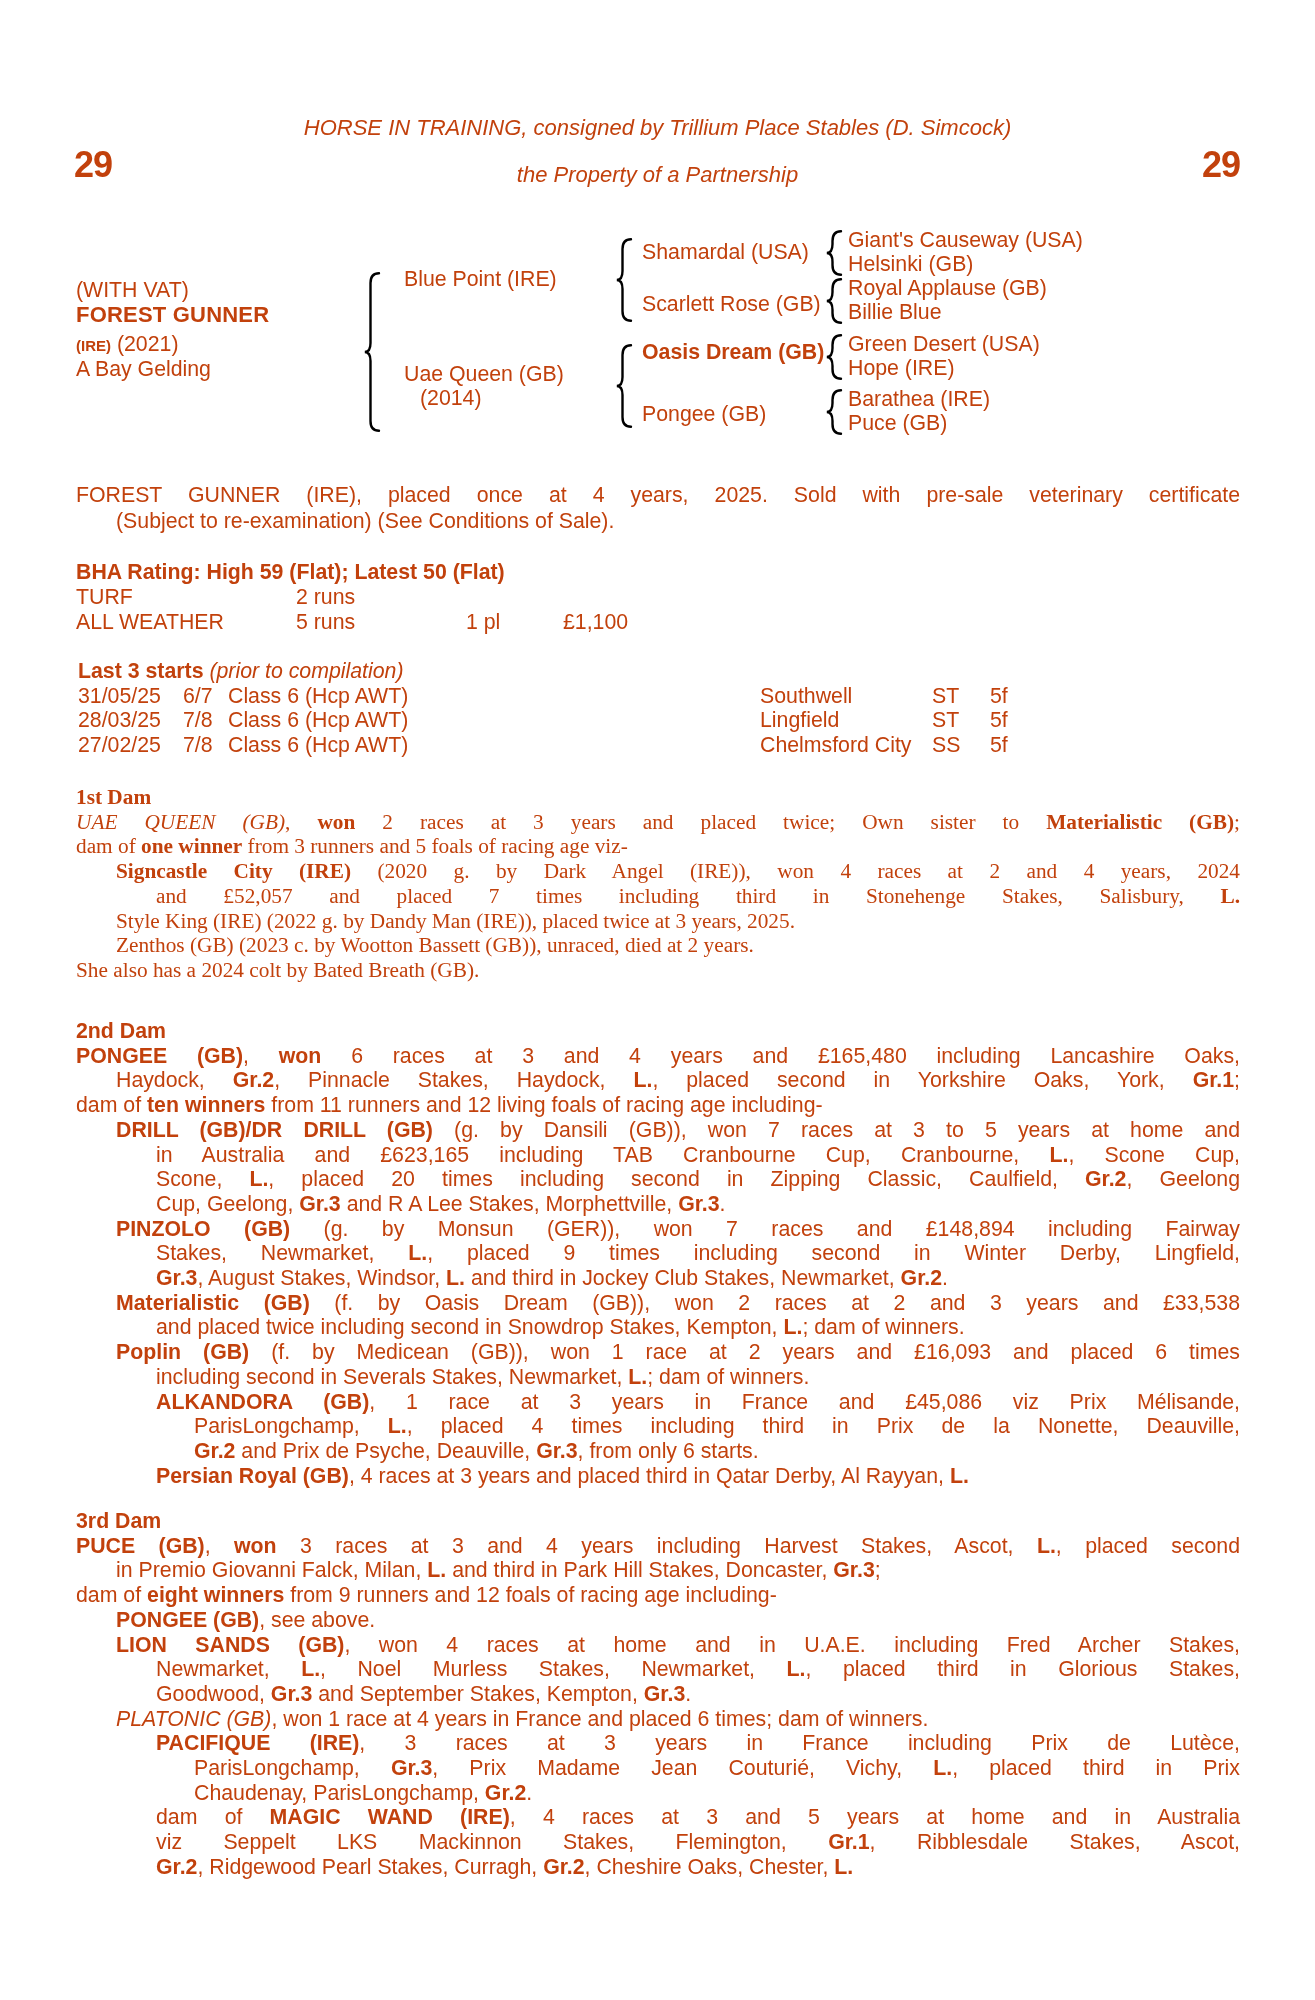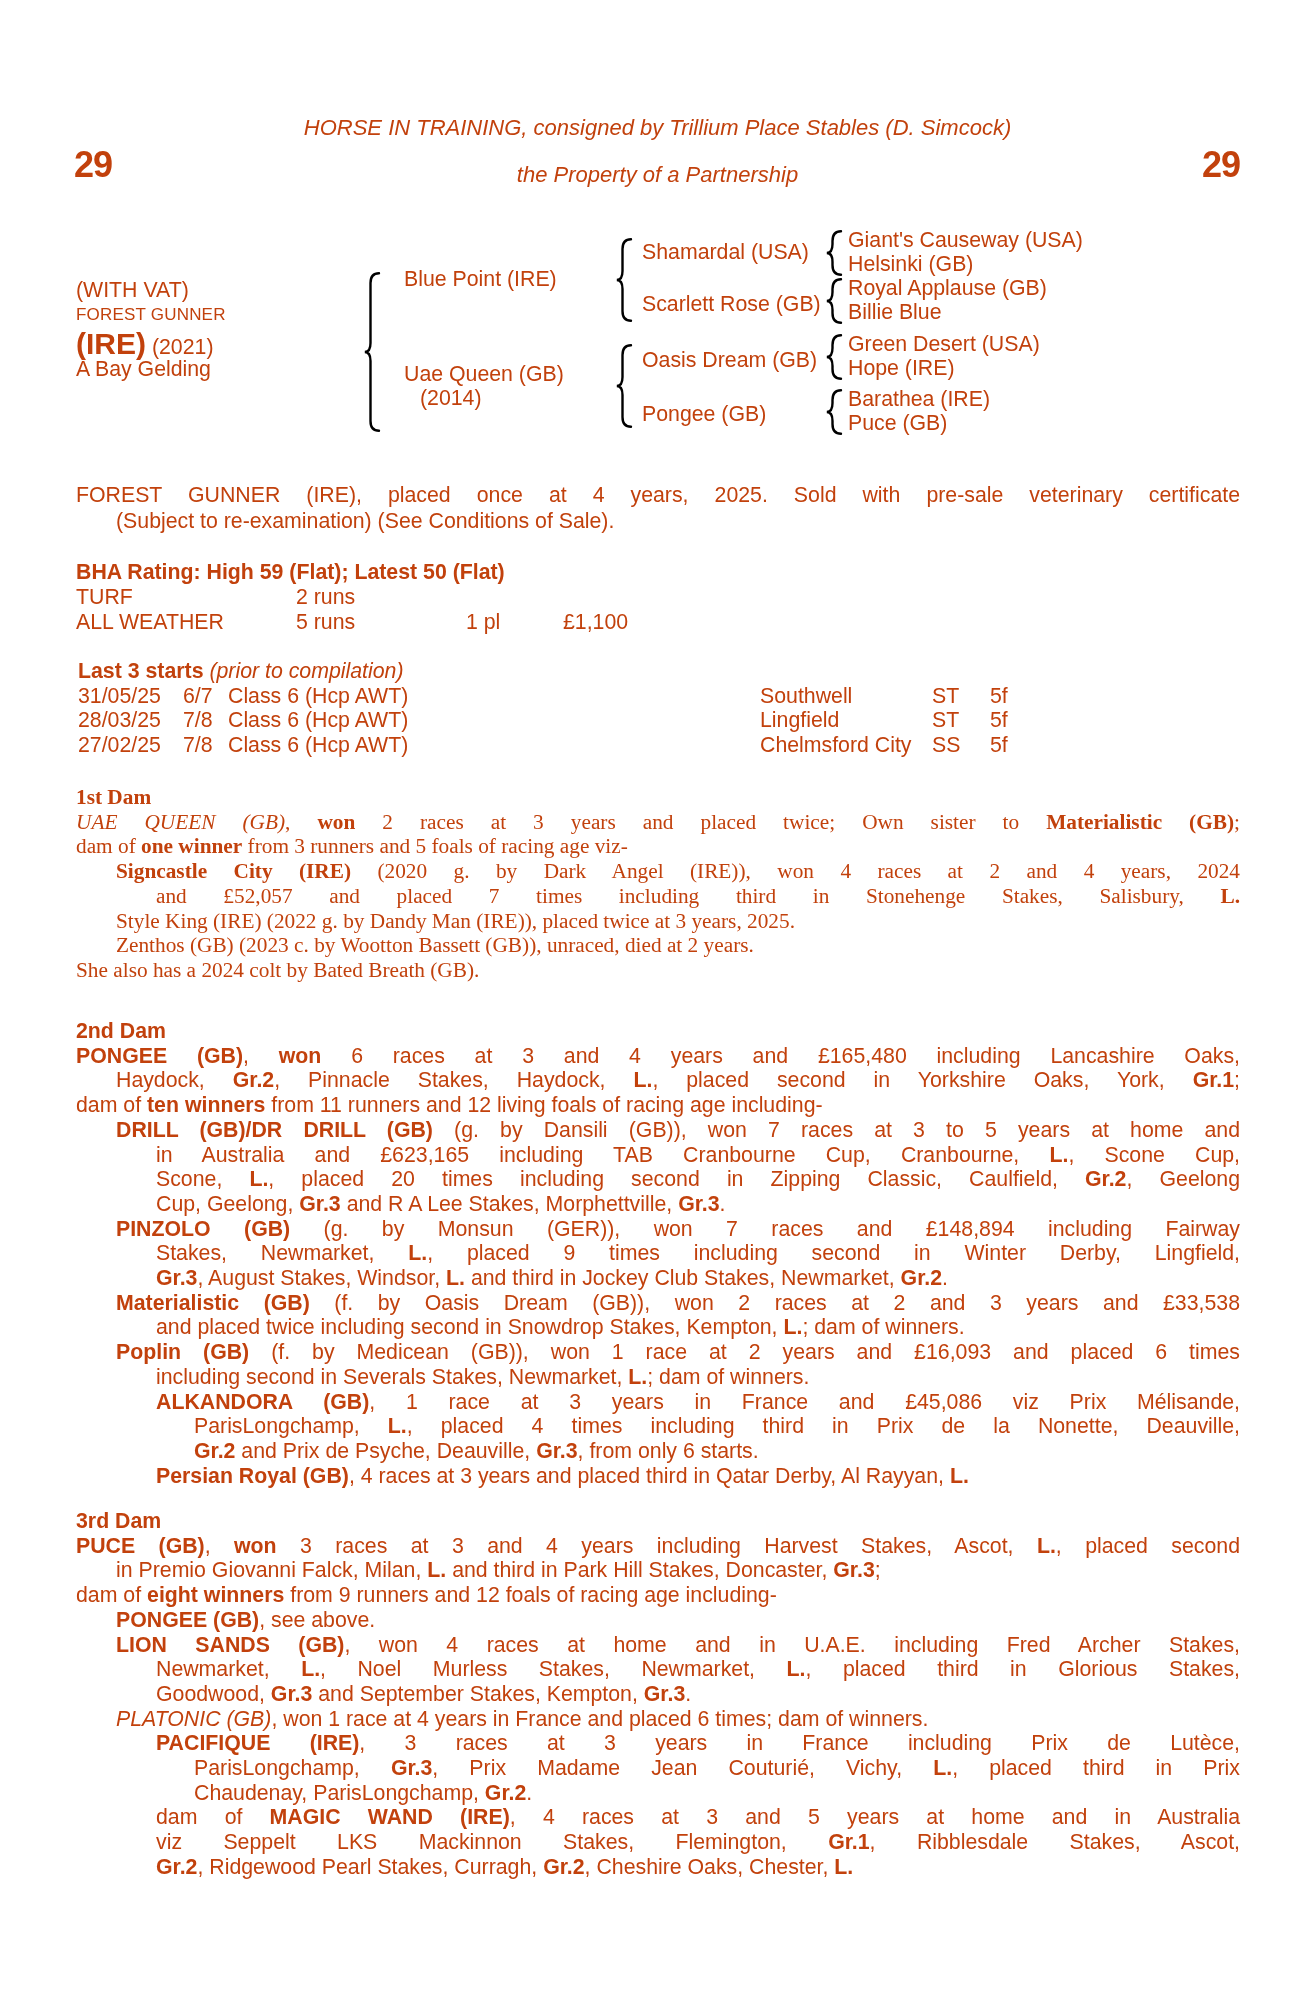--- a/index.html
+++ b/index.html
@@ -4,21 +4,21 @@
 <style>
   html,body{margin:0;padding:0;background:#fff;}
   .page{position:relative;width:1315px;height:2000px;background:#ffffff;
         font-family:"Liberation Sans",sans-serif;color:#c2410c;overflow:hidden;margin-top:32px;}
   .abs{position:absolute;}
   .b{font-weight:bold;}
   .i{font-style:italic;}
   .lot{font-size:36px;font-weight:bold;letter-spacing:-1px;}
   .title{width:100%;text-align:center;font-style:italic;font-size:22px;}
   .ped{font-size:21.3px;white-space:nowrap;line-height:24px;}
-  .horse-name{font-size:17px;font-weight:normal;letter-spacing:.2px;}
+  .horse-name{font-size:22px;font-weight:bold;letter-spacing:.2px;}
   .sec{position:absolute;left:76px;width:1164px;line-height:24.7px;font-size:21.3px;}
   .note{position:absolute;left:76px;width:1164px;line-height:26px;font-size:21.3px;}
   .sec .h{font-weight:bold;}
   .line{white-space:nowrap;}
   .line.j{white-space:normal;text-align:justify;text-align-last:justify;}
   .ind1{padding-left:40px;}
   .ind2{padding-left:80px;}
   .ind3{padding-left:118px;}
   .grid-stats{position:absolute;left:76px;top:528px;width:1164px;line-height:25px;font-size:21.3px;}
   .stat-row{display:grid;grid-template-columns:220px 170px 97px auto;}
@@ -33,32 +33,32 @@
 
   <div class="abs title" style="top:83px;left:0;">HORSE IN TRAINING, consigned by Trillium Place Stables (D. Simcock)</div>
   <div class="abs title" style="top:130px;left:0;">the Property of a Partnership</div>
   <div class="abs lot" style="top:112px;left:74px;">29</div>
   <div class="abs lot" style="top:112px;right:75px;">29</div>
 
   <div>
     <div class="abs ped" style="top:246px;left:76px;">(WITH VAT)</div>
     <div class="abs ped horse-name" style="top:271px;left:76px;">FOREST GUNNER</div>
     <div class="abs ped" style="top:300px;left:76px;">
-      <span class="b" style="font-size:30px;">(IRE)</span><span> (2021)</span>
+      <span class="b" style="font-size:15px;">(IRE)</span><span> (2021)</span>
     </div>
     <div class="abs ped" style="top:325px;left:76px;">A Bay Gelding</div>
 
     <div class="abs ped" style="top:235px;left:404px;">Blue Point (IRE)</div>
     <div class="abs ped" style="top:330px;left:404px;">Uae Queen (GB)</div>
     <div class="abs ped" style="top:354px;left:420px;">(2014)</div>
 
     <div id="gp-layer">
         <div class="abs ped" style="left: 642px; top: 208px;">Shamardal (USA)</div>
         <div class="abs ped" style="left: 642px; top: 260px;">Scarlett Rose (GB)</div>
-        <div class="abs ped" style="left: 642px; top: 316px;">Oasis Dream (GB)</div>
+        <div class="abs ped" style="left: 642px; top: 308px; font-weight: bold;">Oasis Dream (GB)</div>
         <div class="abs ped" style="left: 642px; top: 370px;">Pongee (GB)</div>
       </div>
     <div id="ggp-layer">
         <div class="abs ped" style="left: 848px; top: 196px;">Giant's Causeway (USA)</div>
         <div class="abs ped" style="left: 848px; top: 220px;">Helsinki (GB)</div>
         <div class="abs ped" style="left: 848px; top: 244px;">Royal Applause (GB)</div>
         <div class="abs ped" style="left: 848px; top: 268px;">Billie Blue</div>
         <div class="abs ped" style="left: 848px; top: 300px;">Green Desert (USA)</div>
         <div class="abs ped" style="left: 848px; top: 324px;">Hope (IRE)</div>
         <div class="abs ped" style="left: 848px; top: 355px;">Barathea (IRE)</div>

